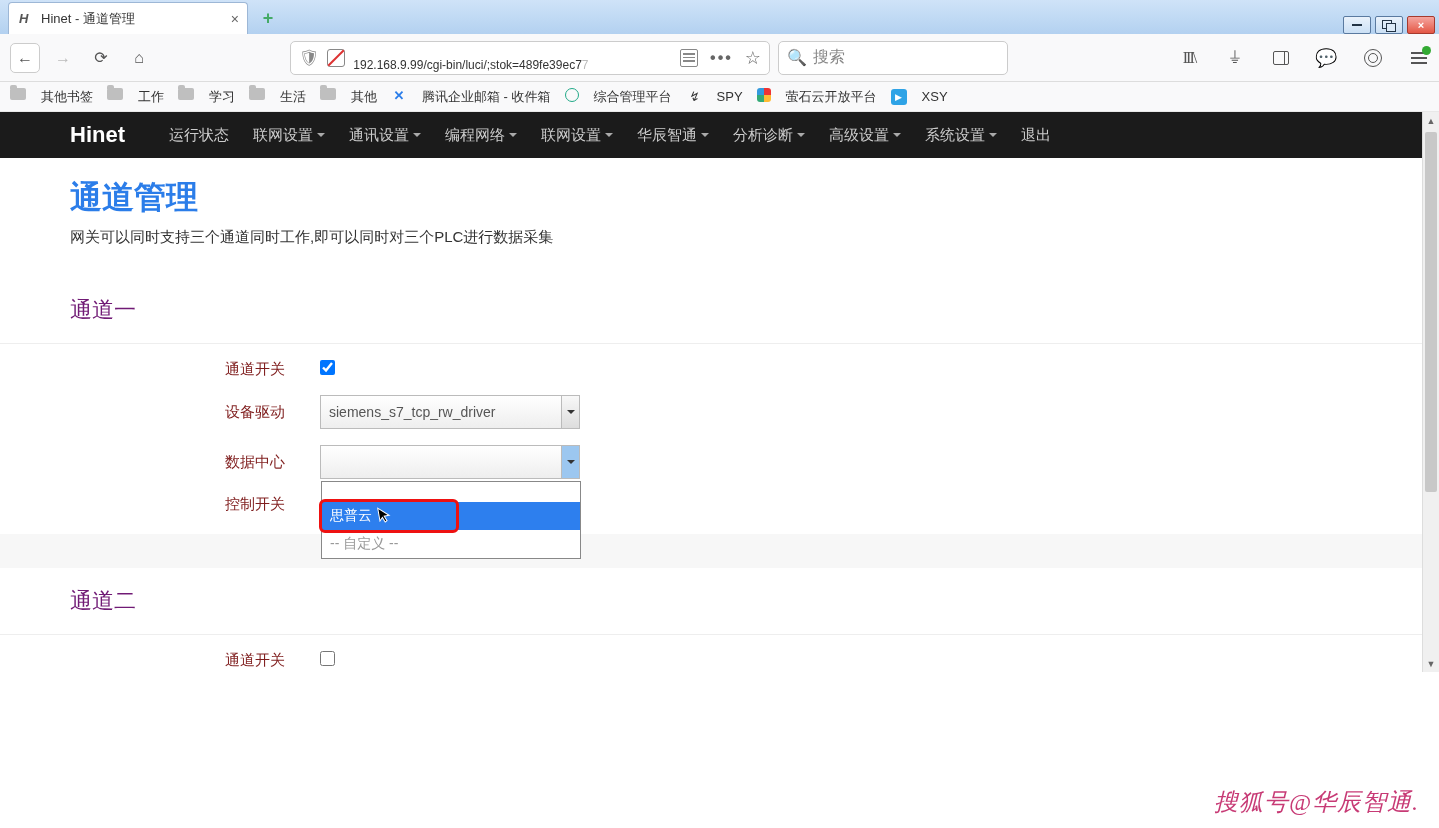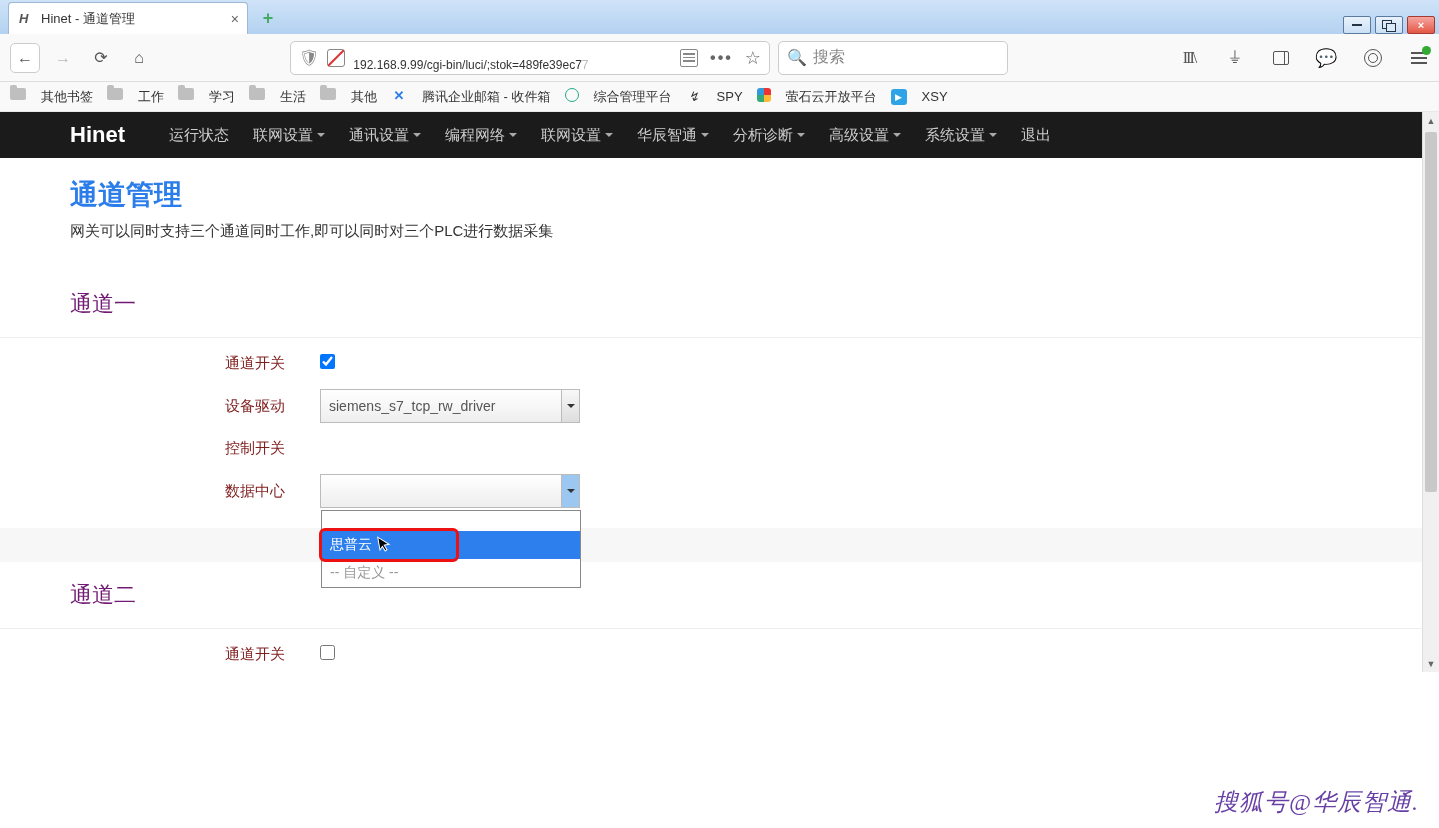--- a/index.html
+++ b/index.html
@@ -69,21 +69,21 @@
   .vscroll .thumb{position:absolute;left:2px;right:2px;top:20px;height:360px;background:#c8c8c8;border-radius:2px;}
 
   
   .appnav{height:46px;background:#1b1b1b;display:flex;align-items:center;padding:0 0 0 70px;gap:24px;font-size:15px;color:#ddd;}
   .brand{font-size:22px;font-weight:bold;color:#fff;margin-right:20px;}
   .appnav .mitem{display:flex;align-items:center;gap:4px;color:#ccc;}
   .appnav .caret{border:4px solid transparent;border-top-color:#aaa;margin-top:4px;}
 
   
   .content{padding:18px 0 0 70px;}
-  h1.pg{color:#2b7de9;font-size:28px;font-weight:bold;margin-bottom:8px;}
+  h1.pg{color:#2b7de9;font-size:32px;font-weight:bold;margin-bottom:8px;}
   .desc{font-size:15px;color:#333;margin-bottom:48px;}
   h2.sec{font-size:22px;color:#701a75;font-weight:normal;margin:18px 0 18px 0;}
   .hr{height:1px;background:#eee;margin:6px -70px 6px -70px;}
   .frow{display:flex;align-items:center;margin:16px 0;}
   .flabel{width:250px;padding-left:155px;font-size:15px;color:#7f1d1d;}
   .fctrl{}
   input[type=checkbox]{width:15px;height:15px;}
   .sel{width:260px;height:34px;border:1px solid #bbb;background:linear-gradient(#fff,#eee);position:relative;display:flex;align-items:center;padding:0 8px;font-size:14px;color:#555;}
   .sel .arr{position:absolute;right:0;top:0;bottom:0;width:18px;background:linear-gradient(#f8f8f8,#ddd);border-left:1px solid #bbb;display:flex;align-items:center;justify-content:center;}
   .sel .arr::after{content:"";border:4px solid transparent;border-top-color:#333;margin-top:3px;}
@@ -93,21 +93,21 @@
   .dropdown .opt.blank{height:20px;}
   .dropdown .opt.hl{background:#2d7fee;color:#fff;}
   .dropdown .opt.cust{color:#999;}
   .redbox{position:absolute;left:-3px;top:-3px;width:140px;height:34px;border:3px solid #e11;border-radius:6px;pointer-events:none;z-index:6;}
   .cursor{position:absolute;left:58px;top:6px;z-index:7;font-size:16px;color:#000;transform:rotate(-10deg);}
   .cursor::before{content:"";}
 
   .ghostband{height:34px;background:#f7f7f7;margin:20px -70px 10px -70px;}
 
   
-  .wm{position:absolute;right:20px;bottom:10px;font-size:24px;color:#4c1d95;font-style:italic;font-family:"KaiTi","STKaiti",serif;opacity:0.85;letter-spacing:1px;}
+  .wm{position:absolute;right:20px;bottom:10px;font-size:24px;color:#be185d;font-style:italic;font-family:"KaiTi","STKaiti",serif;opacity:0.85;letter-spacing:1px;}
   .container{position:relative;width:1439px;height:828px;}
 </style>
 </head>
 <body>
 <div class="container">
 
 <div class="titlebar">
   <div class="tab">
     <span class="fav">H</span>
     <span>Hinet - 通道管理</span>
@@ -267,25 +267,20 @@
     </div>
 
     <div class="frow">
       <div class="flabel">设备驱动</div>
       <div class="fctrl">
         <div class="sel">
           <span>siemens_s7_tcp_rw_driver</span>
           <span class="arr"></span>
         </div>
       </div>
-    </div>
-
-    <div class="frow">
-      <div class="flabel">控制开关</div>
-      <div class="fctrl"></div>
     </div>
 
     <div class="frow">
       <div class="flabel">数据中心</div>
       <div class="fctrl" style="position:relative;">
         <div class="sel open">
           <span></span>
           <span class="arr"></span>
           <div class="dropdown">
             <div class="opt blank"></div>
@@ -295,20 +290,25 @@
               <svg class="cursor" width="14" height="18" viewBox="0 0 14 18" style="position:absolute;left:56px;top:4px;">
                       <path d="M1 1 L1 14 L4 11 L6 16 L8 15 L6 10 L11 10 Z" fill="#000" stroke="#fff" stroke-width="1"></path>
                     </svg>
             </div>
             <div class="opt cust">-- 自定义 --</div>
           </div>
         </div>
       </div>
     </div>
 
+    <div class="frow">
+      <div class="flabel">控制开关</div>
+      <div class="fctrl"></div>
+    </div>
+
     <div class="ghostband"></div>
 
     <h2 class="sec">通道二</h2>
     <div class="hr"></div>
     <div class="frow">
       <div class="flabel">通道开关</div>
       <div class="fctrl"><input type="checkbox" style=""></div>
     </div>
 
     <div style="height:40px;"></div>

